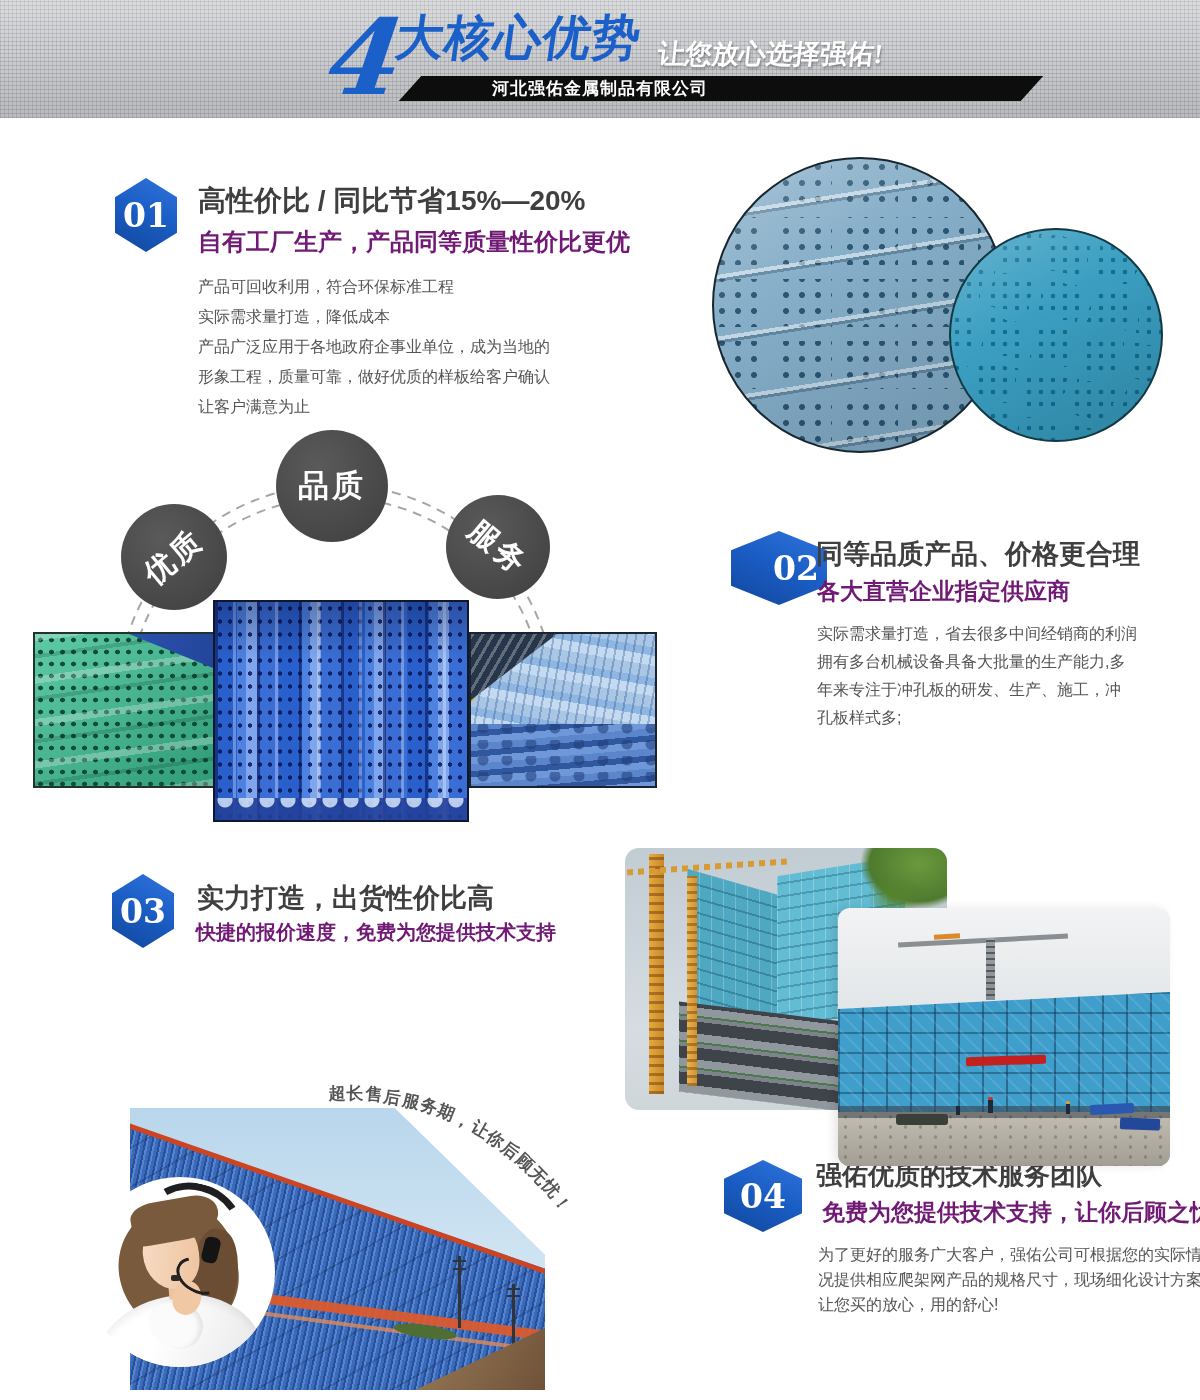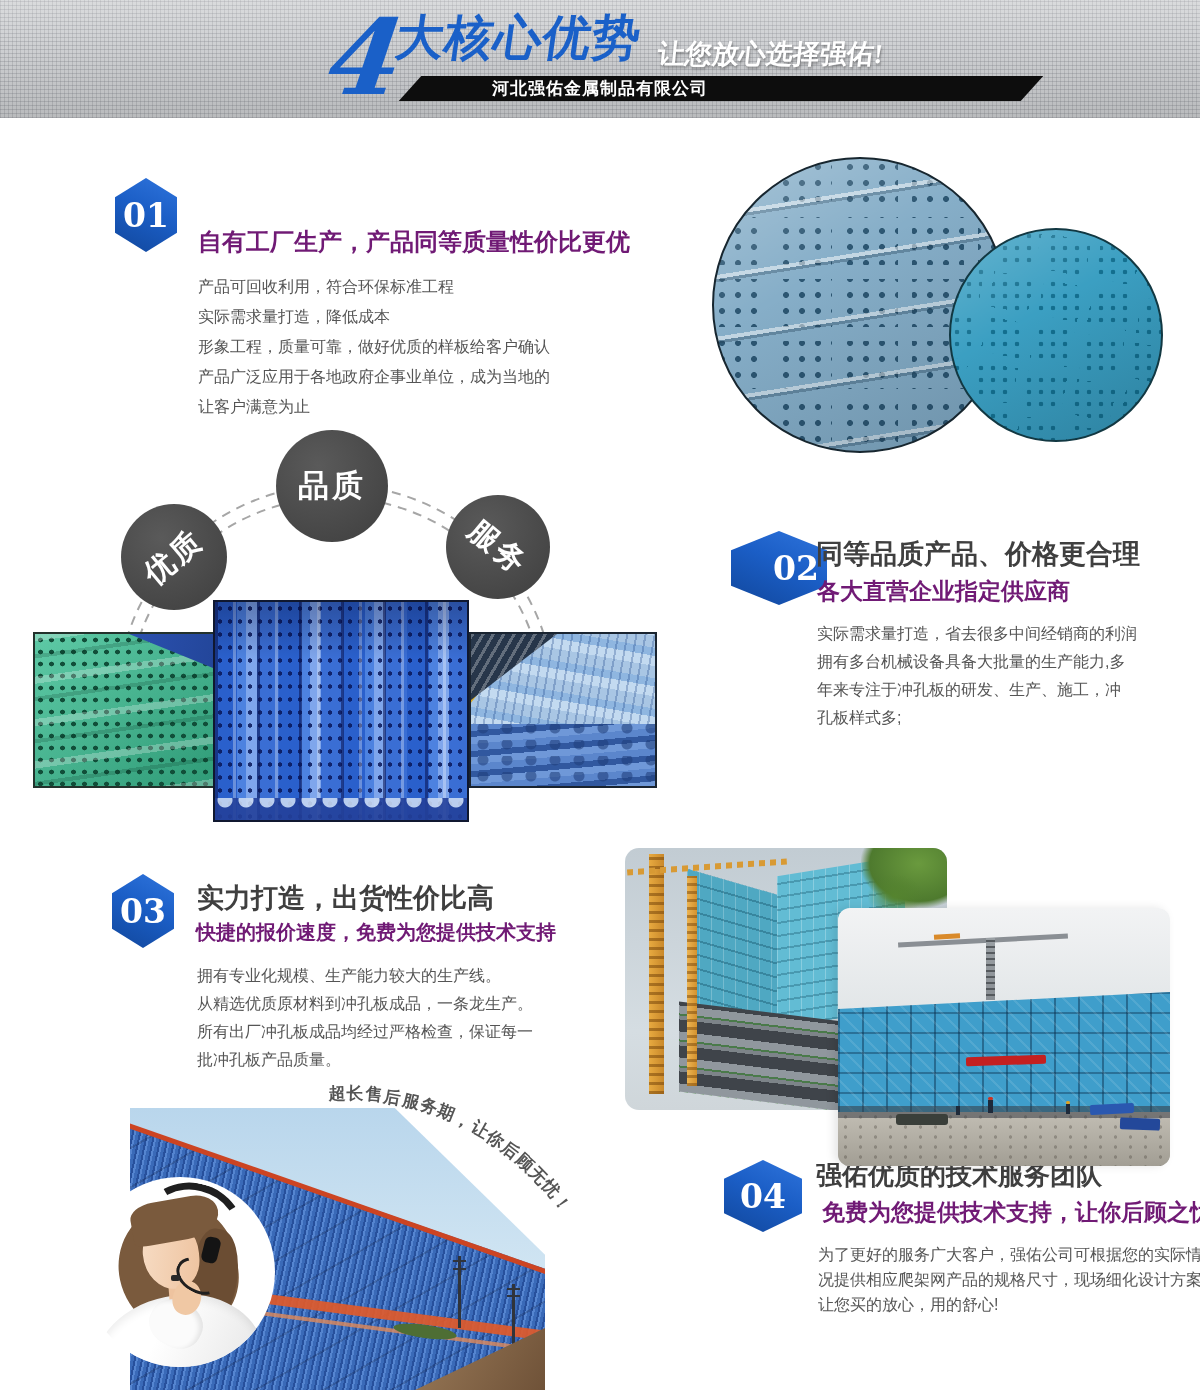--- a/index.html
+++ b/index.html
@@ -244,26 +244,27 @@
   </div>
 
   <svg class="abs dash-svg" viewBox="0 0 1200 1400" xmlns="http://www.w3.org/2000/svg">
     <path d="M129 766 A218 214 0 1 1 543 766" fill="none" stroke="#a6a6a6" stroke-width="2" stroke-dasharray="9 7"></path>
     <path d="M139 763 A207 203 0 1 1 533 763" fill="none" stroke="#a6a6a6" stroke-width="2" stroke-dasharray="9 7"></path>
   </svg>
 
   <div class="abs hex" style="left:115px;top:178px;">
     <span>01</span>
   </div>
+  <div class="abs sec-title t01">高性价比 / 同比节省15%—20%</div>
   <div class="abs sec-sub s01">自有工厂生产，产品同等质量性价比更优</div>
   <div class="abs sec-body b01">
     <div>产品可回收利用，符合环保标准工程</div>
     <div>实际需求量打造，降低成本</div>
+    <div>产品广泛应用于各地政府企事业单位，成为当地的</div>
     <div>形象工程，质量可靠，做好优质的样板给客户确认</div>
-    <div>产品广泛应用于各地政府企事业单位，成为当地的</div>
     <div>让客户满意为止</div>
   </div>
 
   <div class="abs circleA"></div>
   <div class="abs circleB"></div>
 
   <div class="abs qcircle qc-left">
     <span>优质</span>
   </div>
   <div class="abs qcircle qc-center">
@@ -295,26 +296,20 @@
     <div>拥有多台机械设备具备大批量的生产能力,多</div>
     <div>年来专注于冲孔板的研发、生产、施工，冲</div>
     <div>孔板样式多;</div>
   </div>
 
   <div class="abs hex" style="left:112px;top:874px;">
     <span>03</span>
   </div>
   <div class="abs sec-title t03">实力打造，出货性价比高</div>
   <div class="abs sec-sub s03">快捷的报价速度，免费为您提供技术支持</div>
-  <div class="abs sec-body b03">
-    <div>拥有专业化规模、生产能力较大的生产线。</div>
-    <div>从精选优质原材料到冲孔板成品，一条龙生产。</div>
-    <div>所有出厂冲孔板成品均经过严格检查，保证每一</div>
-    <div>批冲孔板产品质量。</div>
-  </div>
 
   <div class="abs photo photoL">
     <div class="abs bl-faceL"></div>
     <div class="abs bl-faceR"></div>
     <div class="abs bl-floors"></div>
     <div class="abs bl-crane1"></div>
     <div class="abs bl-crane2"></div>
     <div class="abs bl-jib"></div>
     <div class="abs bl-tree"></div>
     <div class="abs bl-tree2"></div>

